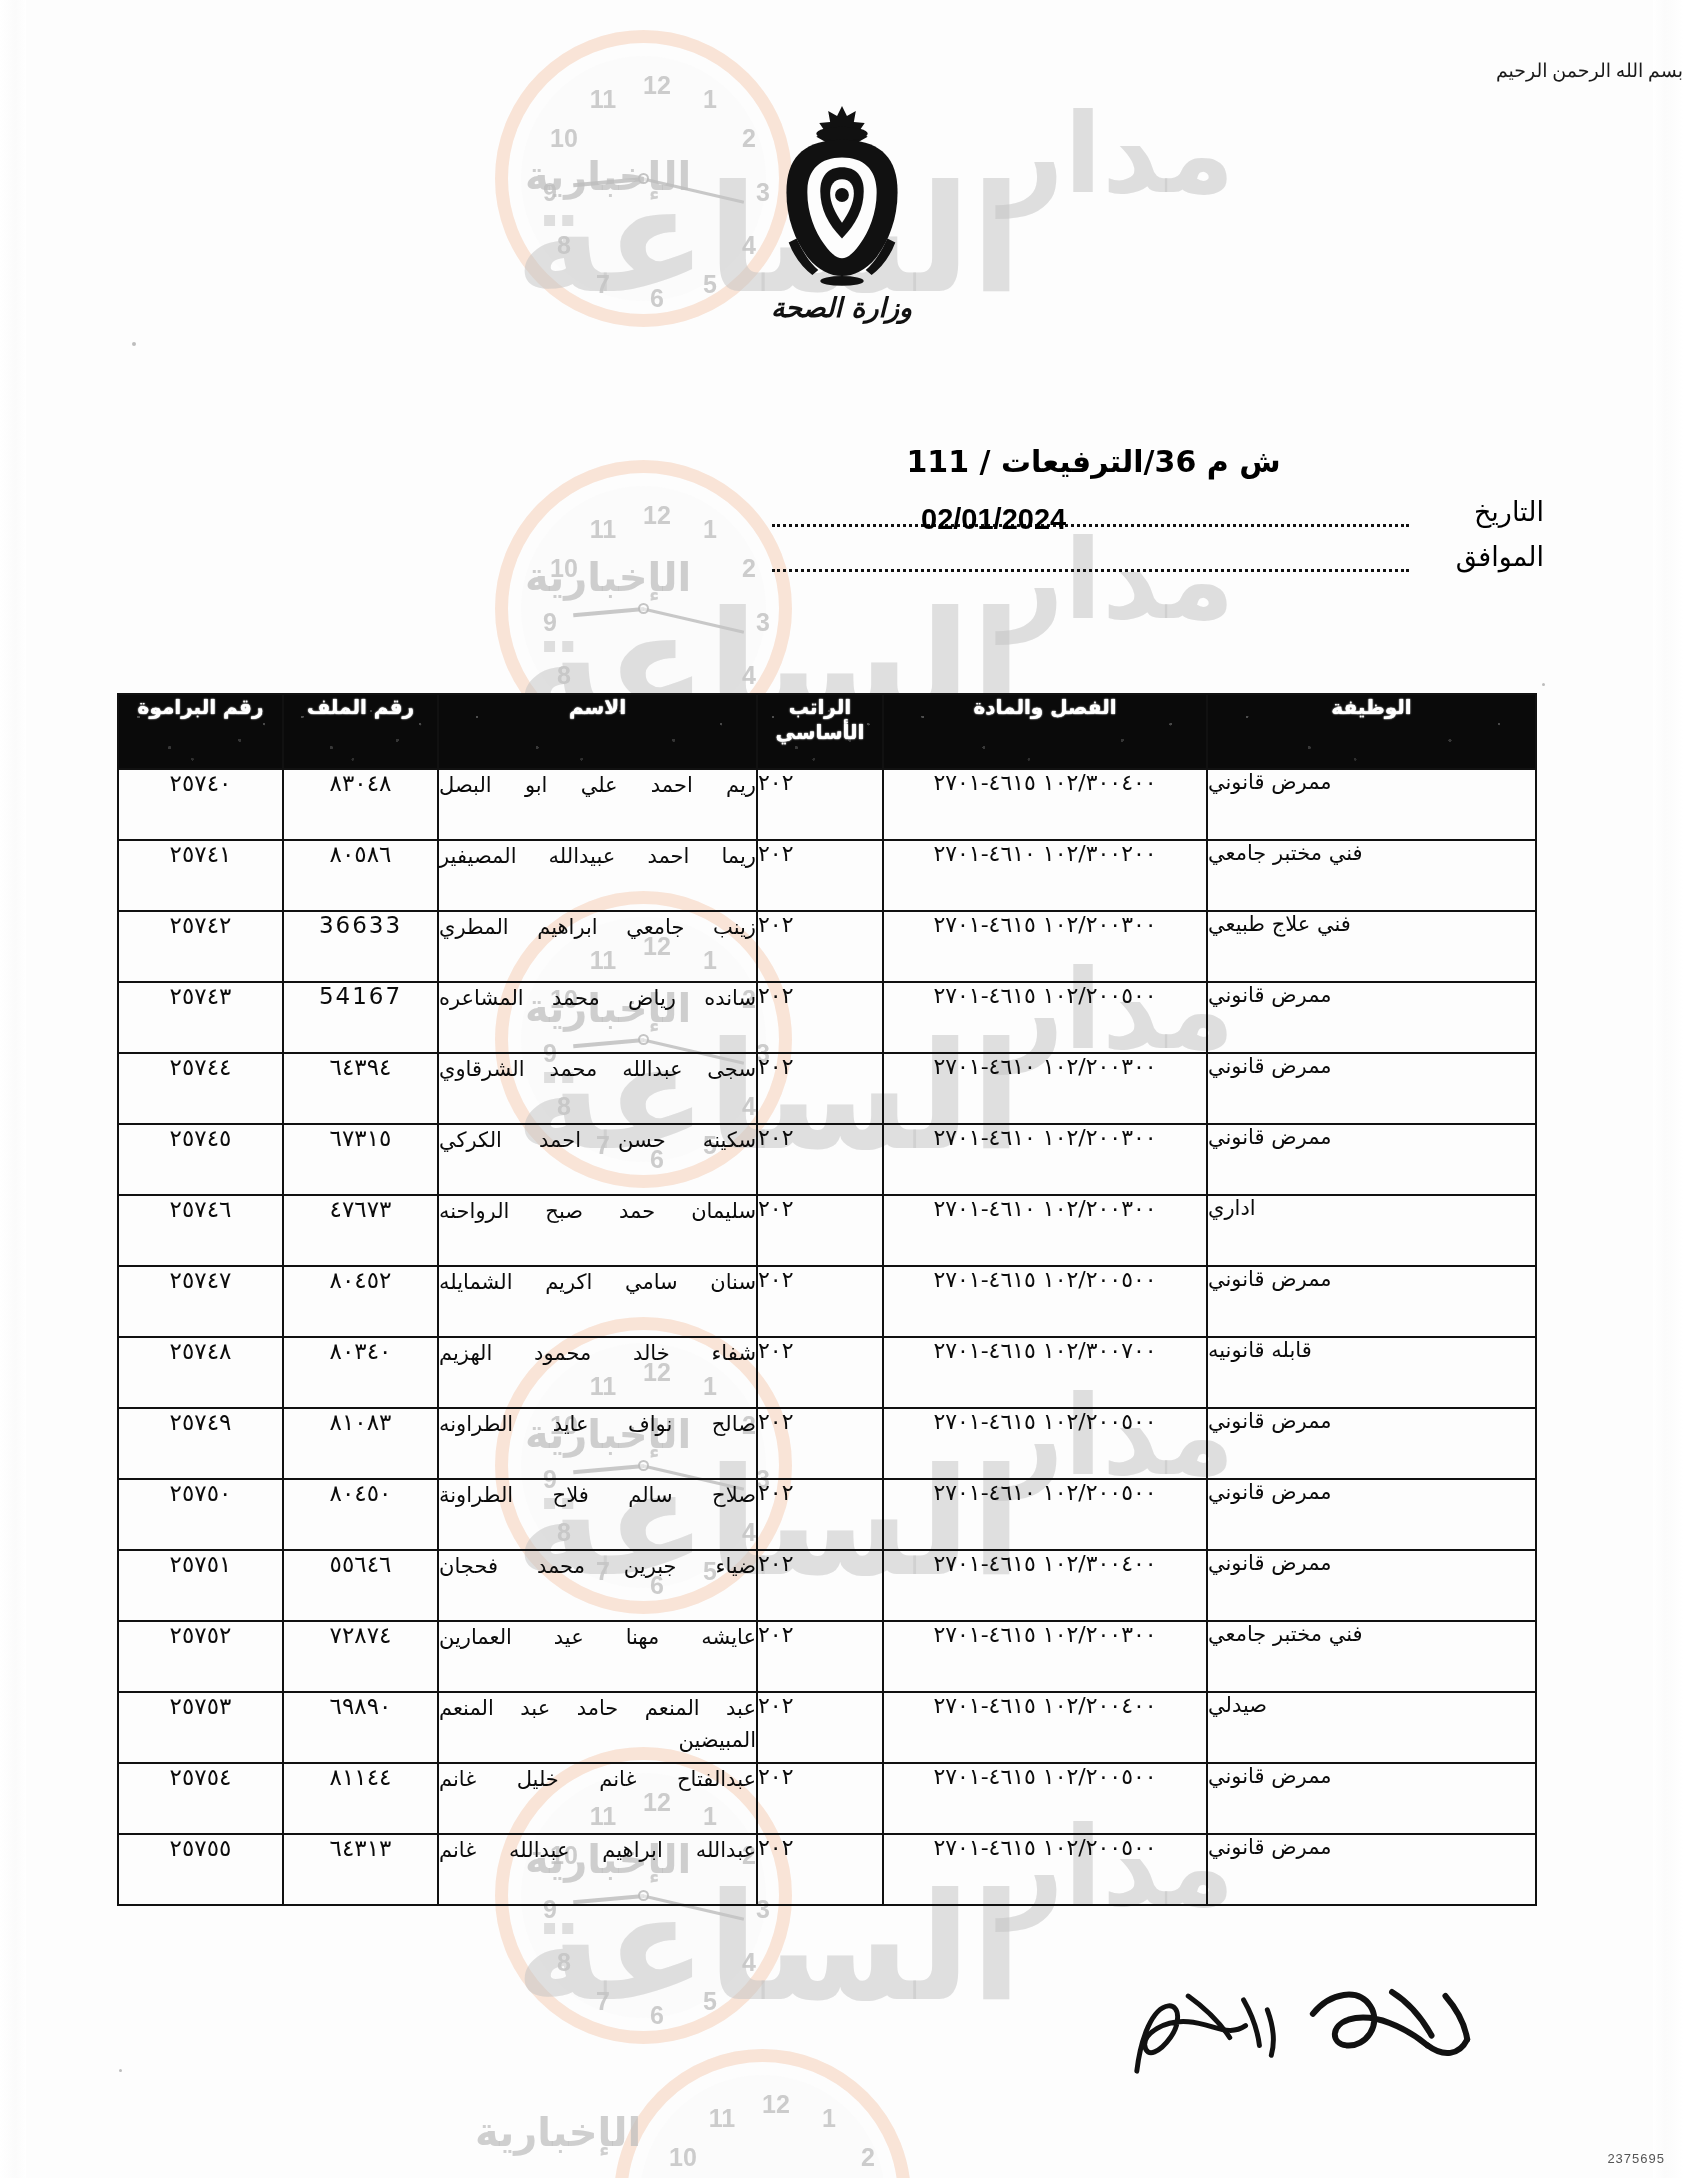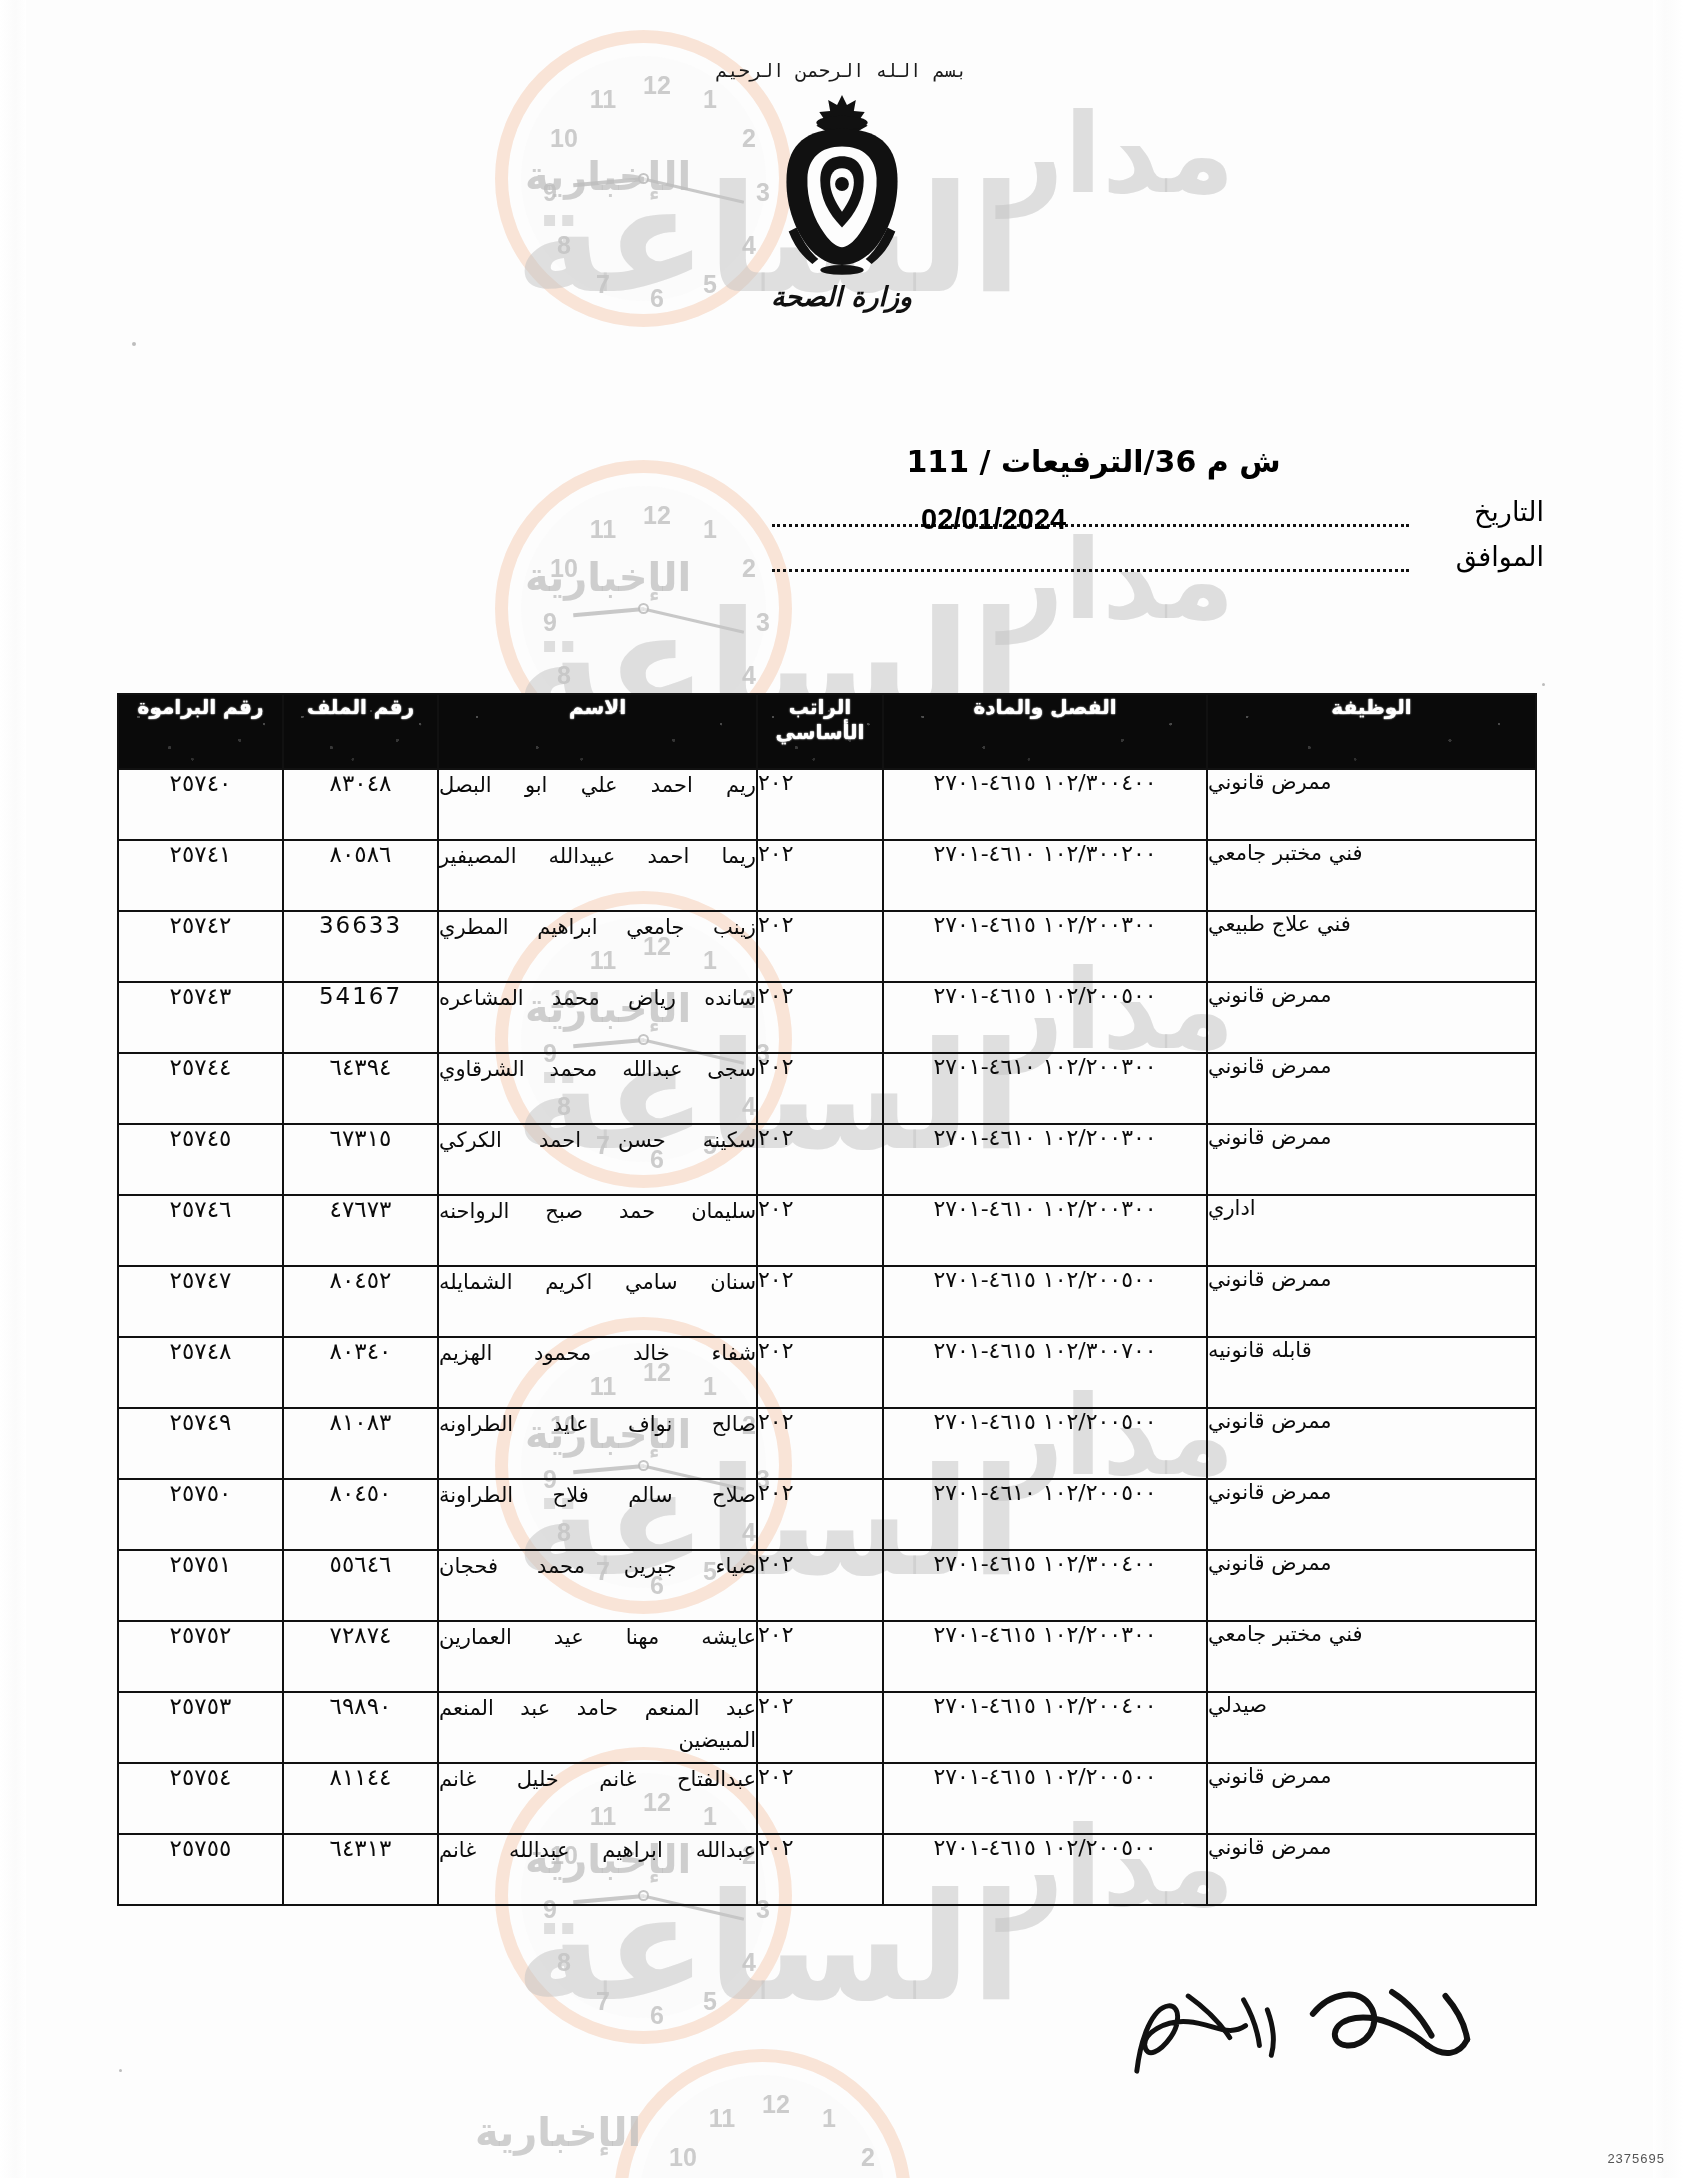--- a/index.html
+++ b/index.html
@@ -130,26 +130,27 @@
   }
 
   
   .emblem-block {
     position: absolute;
     left: 0; right: 0;
     top: 59px;
     text-align: center;
   }
   .basmala {
-    font-family: Liberation Mono, monospace;
+    font-family: Liberation Serif, serif;
     font-size: 19px;
     color: #1a1a1a;
     direction: rtl;
-    margin-bottom: 6px;
+    margin-bottom: 18px;
     letter-spacing: 1px;
+    text-align: right;
   }
   .emblem-svg { display: block; margin: 0 auto; }
   .ministry-name {
     font-family: "DejaVu Sans", sans-serif;
     font-size: 27px;
     color: #111;
     direction: rtl;
     margin-top: 4px;
     font-weight: 600;
     font-style: italic;

